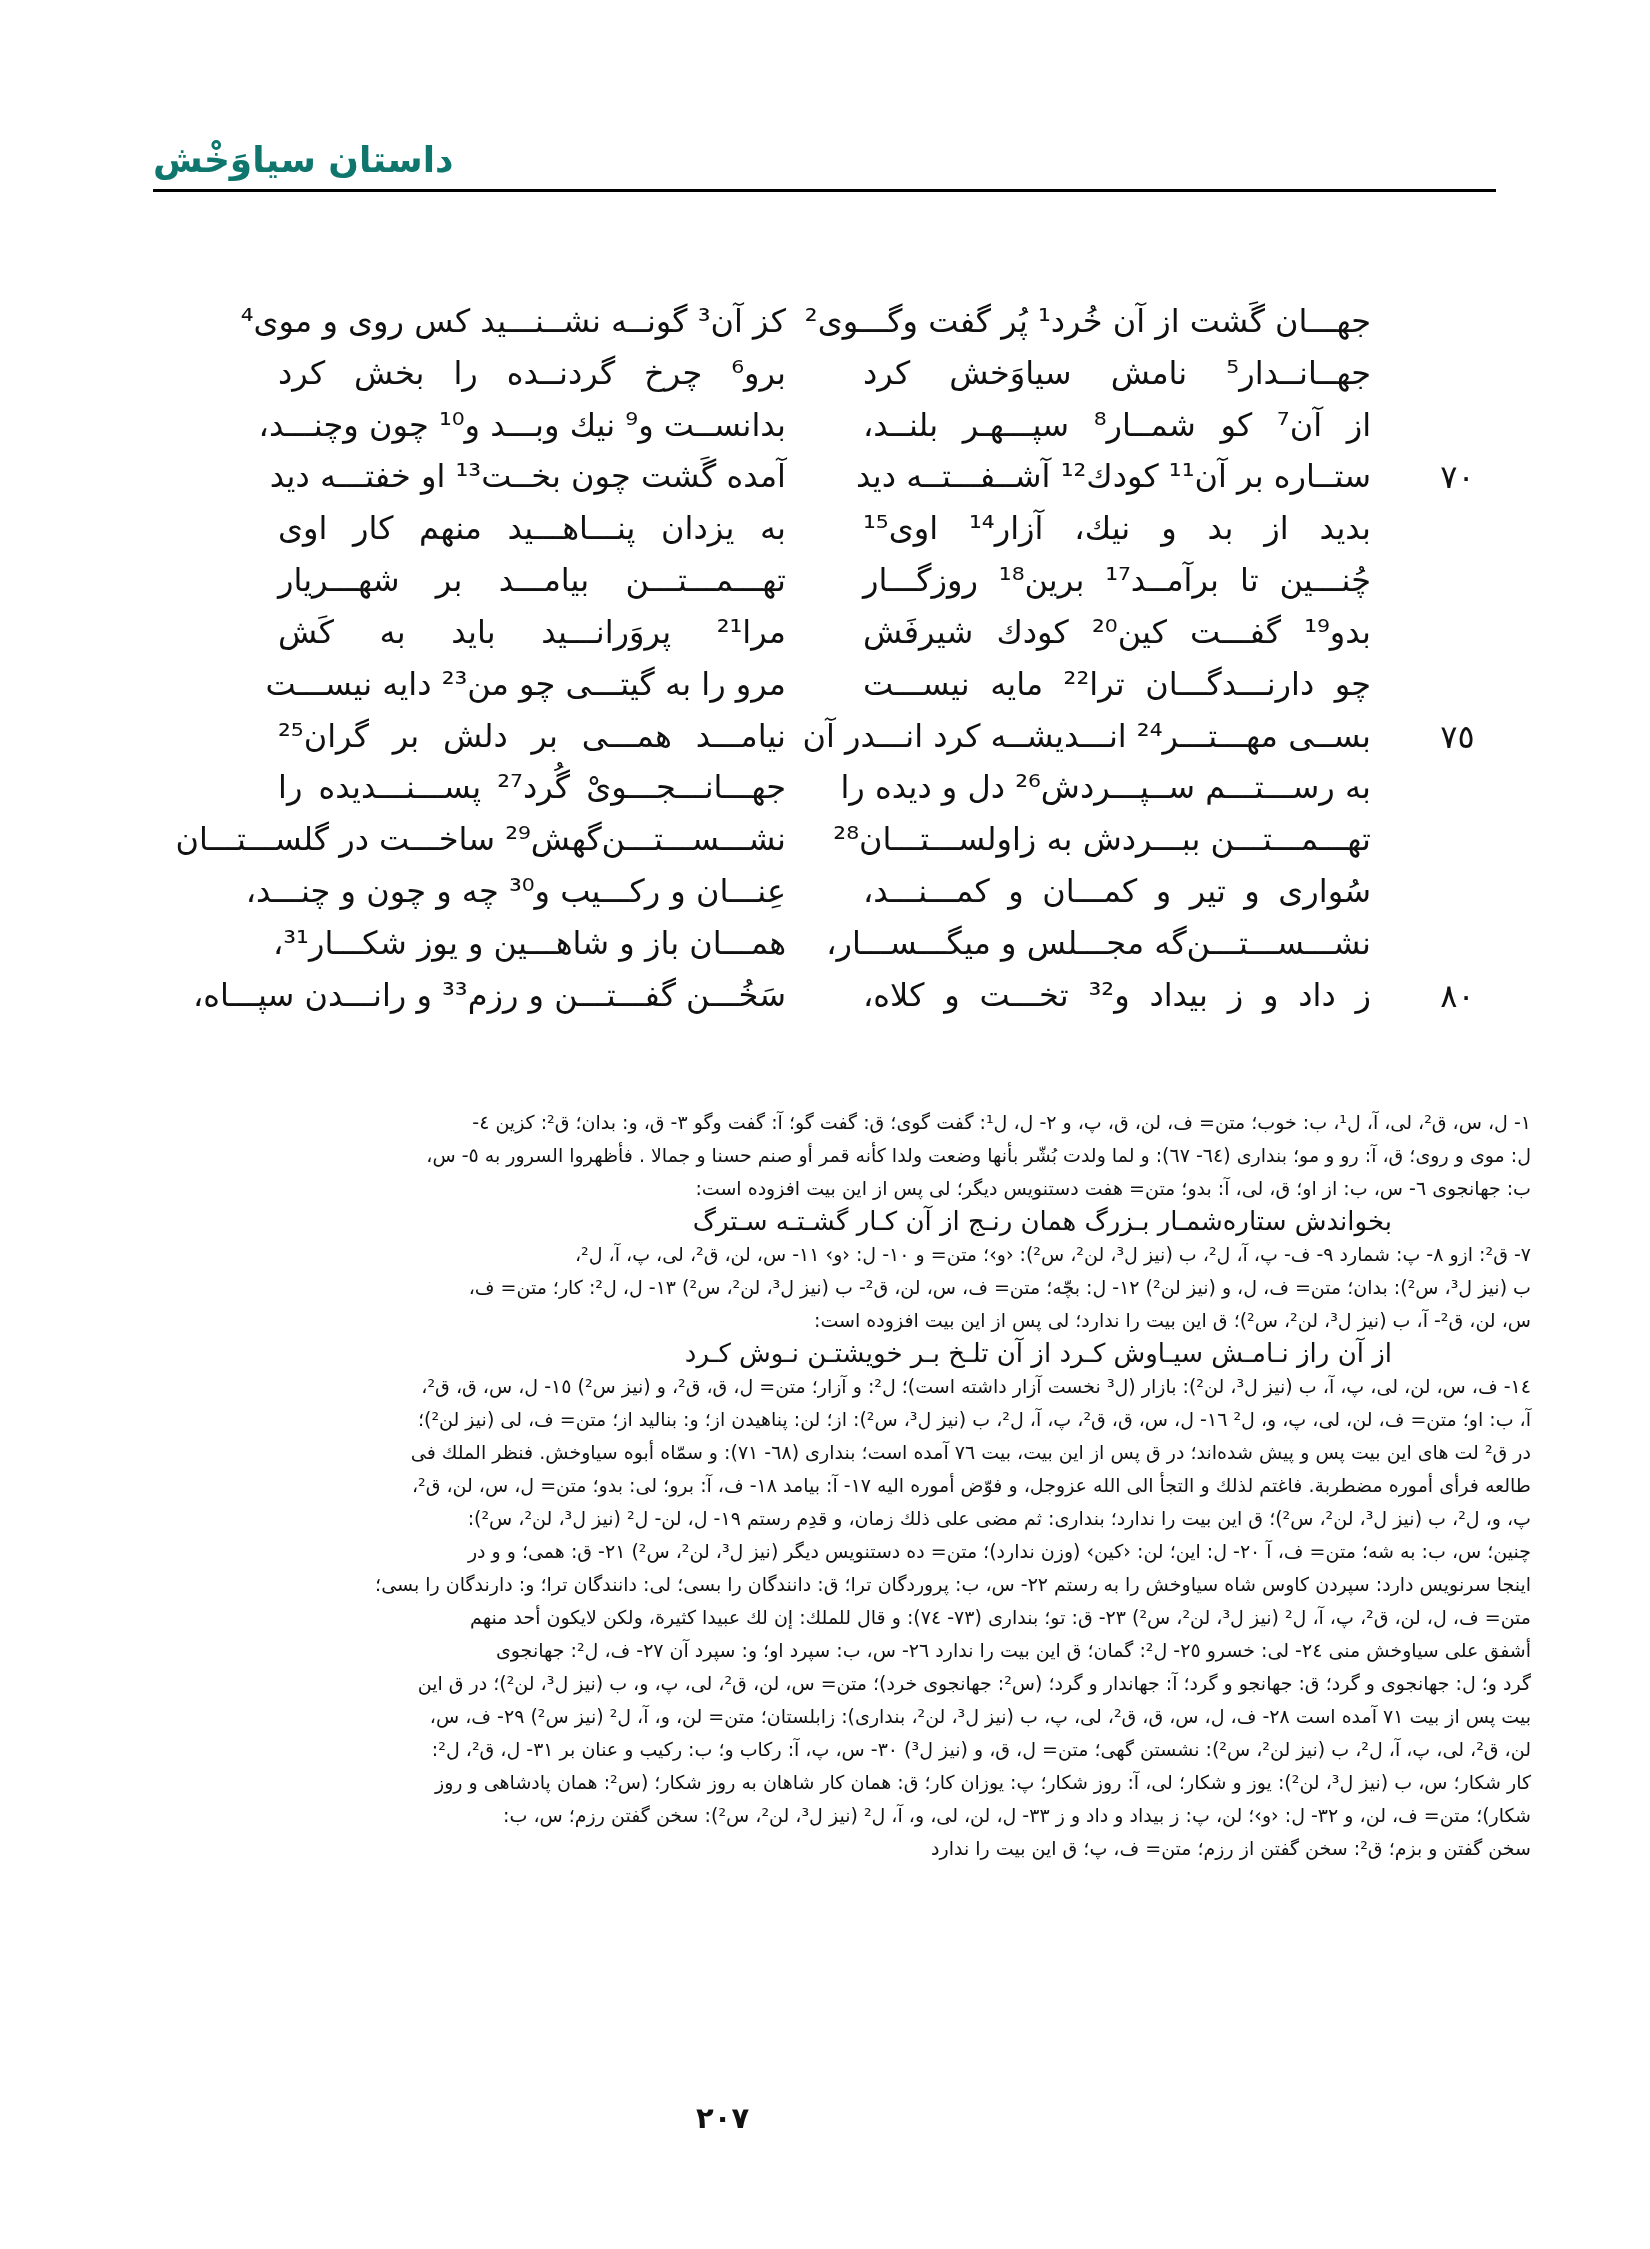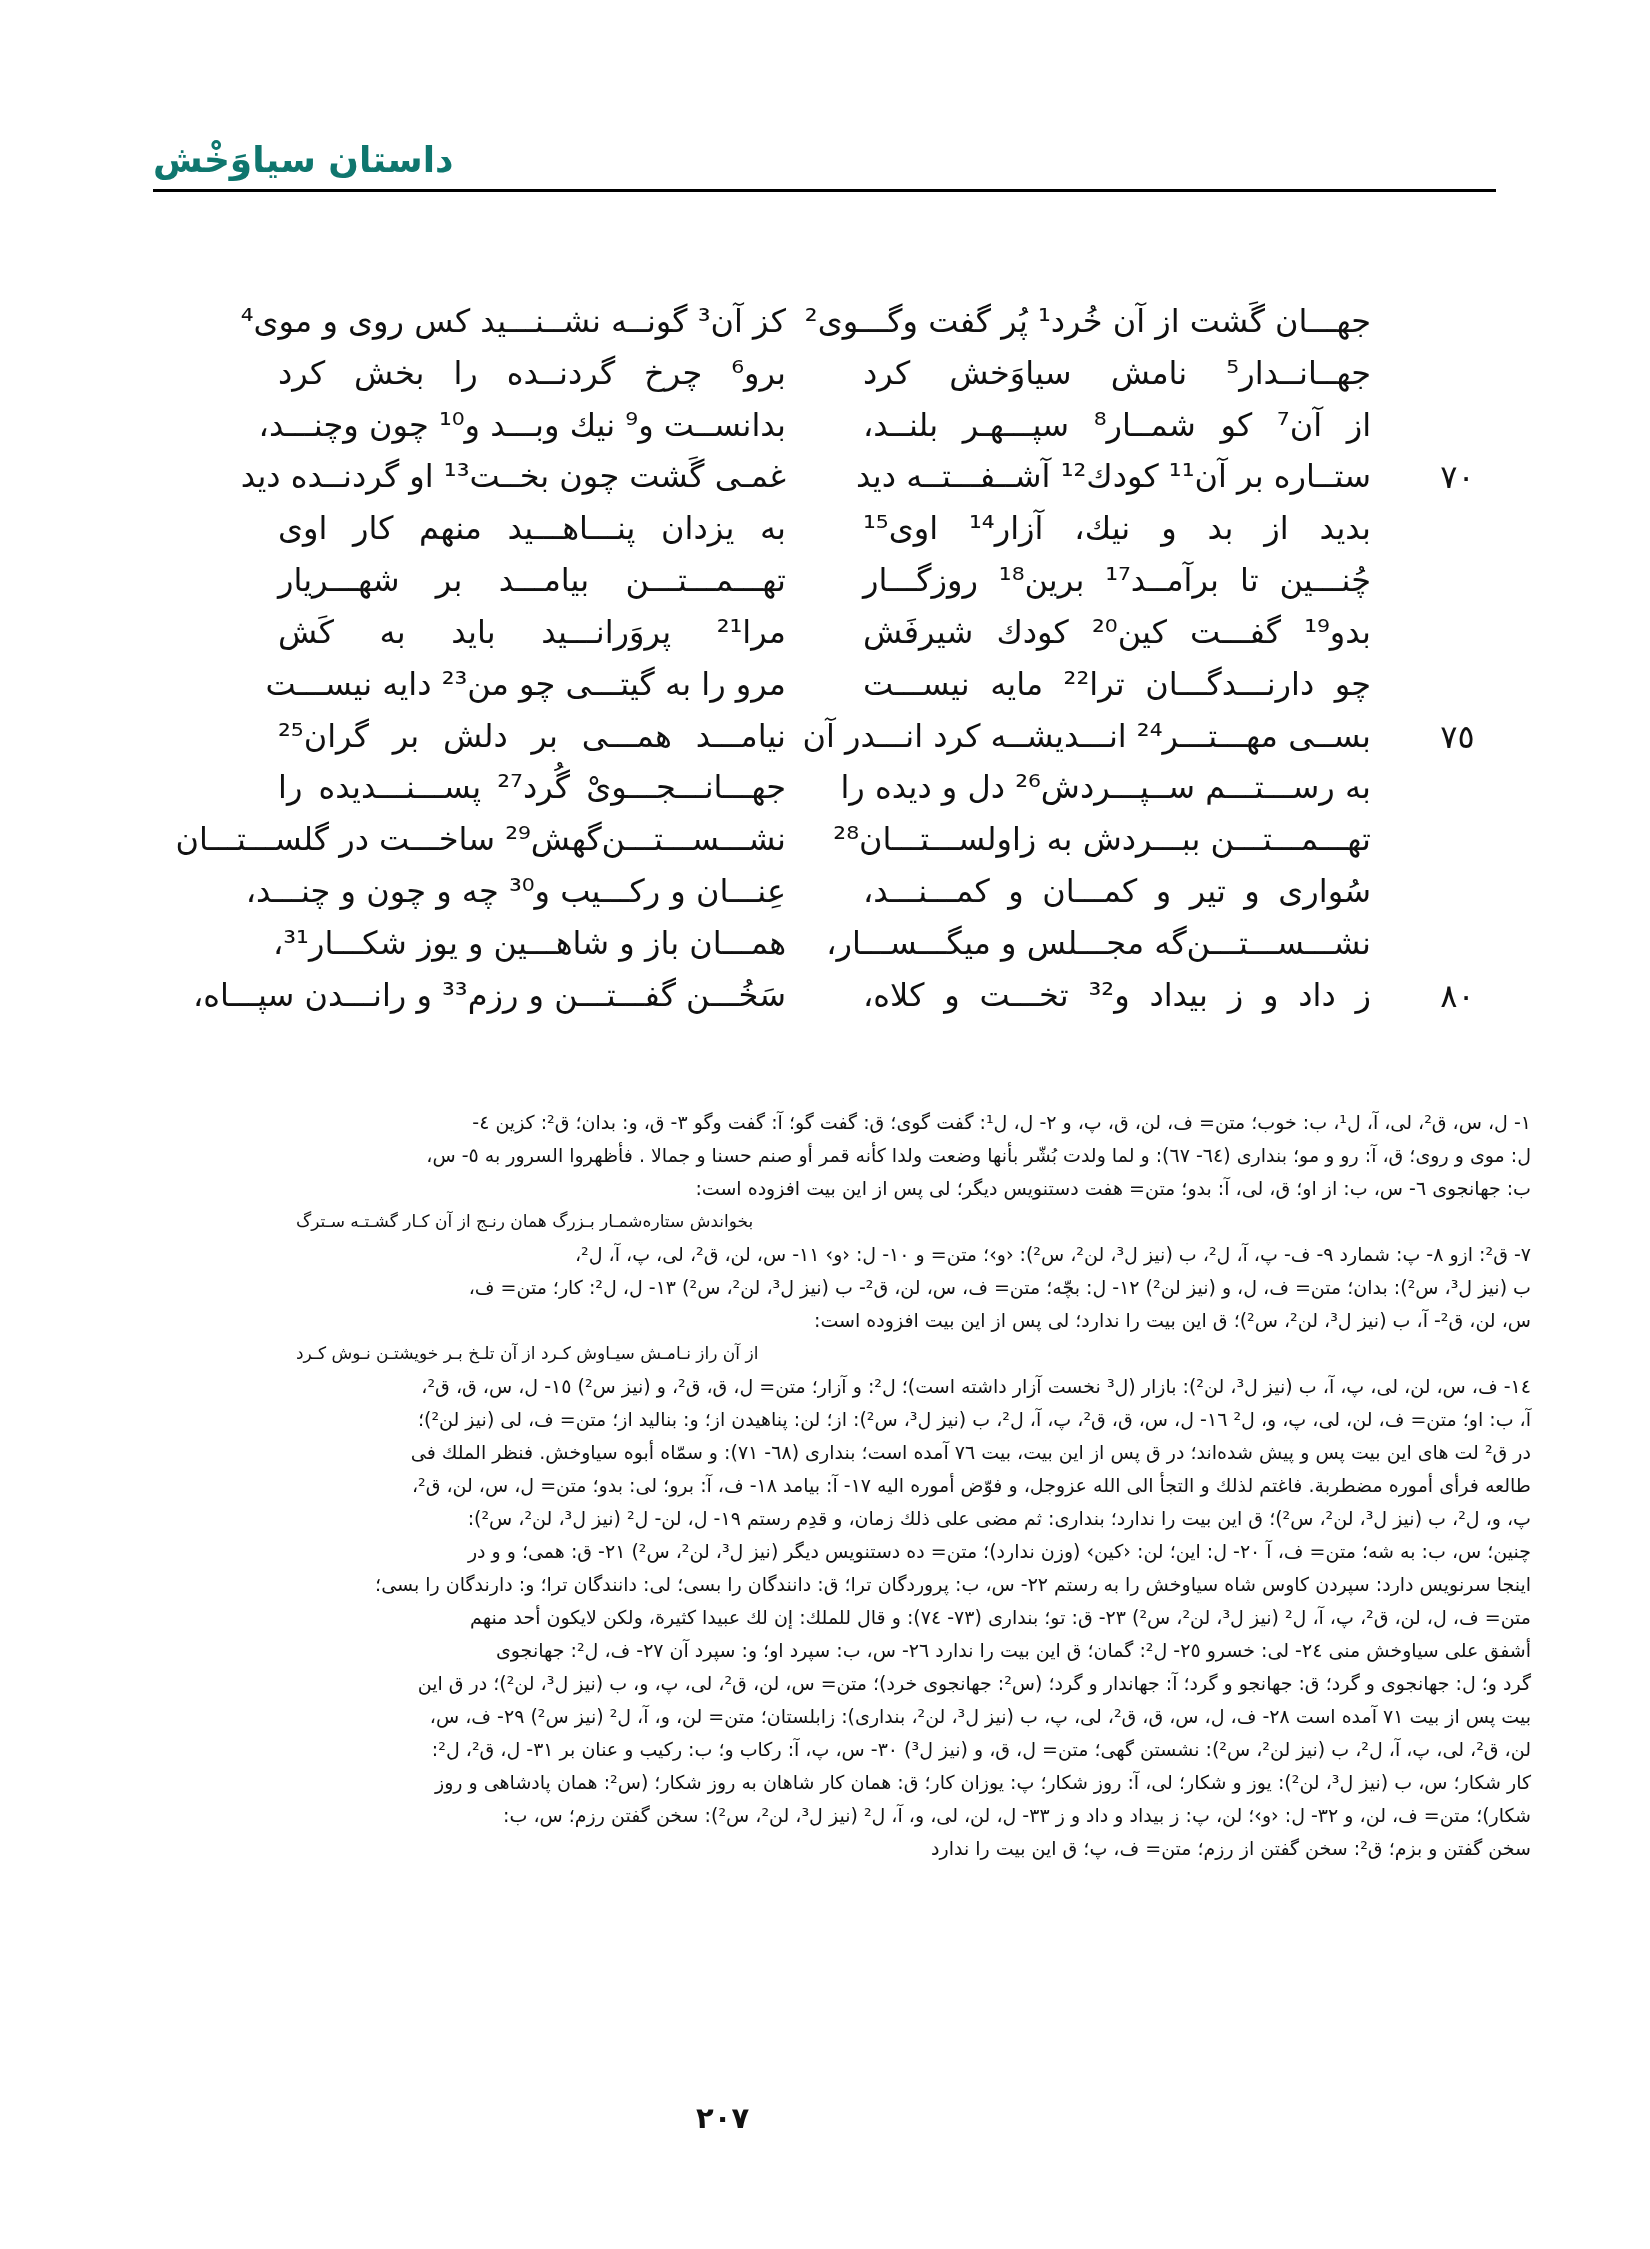--- a/index.html
+++ b/index.html
@@ -33,21 +33,21 @@
     position: absolute; top: 0; font-size: 32px; line-height: 45px;
     text-align: justify; text-align-last: justify; white-space: nowrap;
   }
   .hemi-right { right: 125px; width: 508px; }
   .hemi-left { right: 710px; width: 508px; }
   .footnotes {
     position: absolute; left: 157px; top: 1106px; width: 1374px;
     direction: rtl; font-size: 19px; line-height: 33px; text-align: justify;
   }
   .fn-line { display: block; white-space: normal; }
-  .fn-verse { display: block; text-align: left; font-size: 17px; letter-spacing: 4.2px; padding: 0 139px; }
+  .fn-verse { display: block; text-align: right; font-size: 26px; letter-spacing: 4.2px; padding: 0 139px; }
   .page-number {
     position: absolute; left: 696px; top: 2101px; width: 278px; text-align: left;
     font-size: 29px; font-weight: bold; direction: rtl;
   }
 </style>
 </head>
 <body>
 
 <div class="page-header">
   <div class="running-title">داستان سیاوَخْش</div>
@@ -66,21 +66,21 @@
       <span class="hemistich hemi-left">برو⁶ چرخ گردنــده را بخش کرد</span>
     </div>
     <div class="couplet" style="top: 104px;">
       <span class="verse-num"></span>
       <span class="hemistich hemi-right">از آن⁷ کو شمــار⁸ سپـــهـر بلنــد،</span>
       <span class="hemistich hemi-left">بدانســت و⁹ نیك وبـــد و¹⁰ چون وچنـــد،</span>
     </div>
     <div class="couplet" style="top: 155px;">
       <span class="verse-num">٧٠</span>
       <span class="hemistich hemi-right">ستــاره بر آن¹¹ کودك¹² آشــفـــتــه دید</span>
-      <span class="hemistich hemi-left">غمـی گَشت چون بخــت¹³ او گردنــده دید</span>
+      <span class="hemistich hemi-left">آمده گَشت چون بخــت¹³ او خفتـــه دید</span>
     </div>
     <div class="couplet" style="top: 207px;">
       <span class="verse-num"></span>
       <span class="hemistich hemi-right">بدید از بد و نیك، آزار¹⁴ اوی¹⁵</span>
       <span class="hemistich hemi-left">به یزدان پنـــاهـــید منهم کار اوی</span>
     </div>
     <div class="couplet" style="top: 259px;">
       <span class="verse-num"></span>
       <span class="hemistich hemi-right">چُنـــین تا برآمــد¹⁷ برین¹⁸ روزگـــار</span>
       <span class="hemistich hemi-left">تهـــمـــتـــن بیامـــد بر شهـــریار</span>

